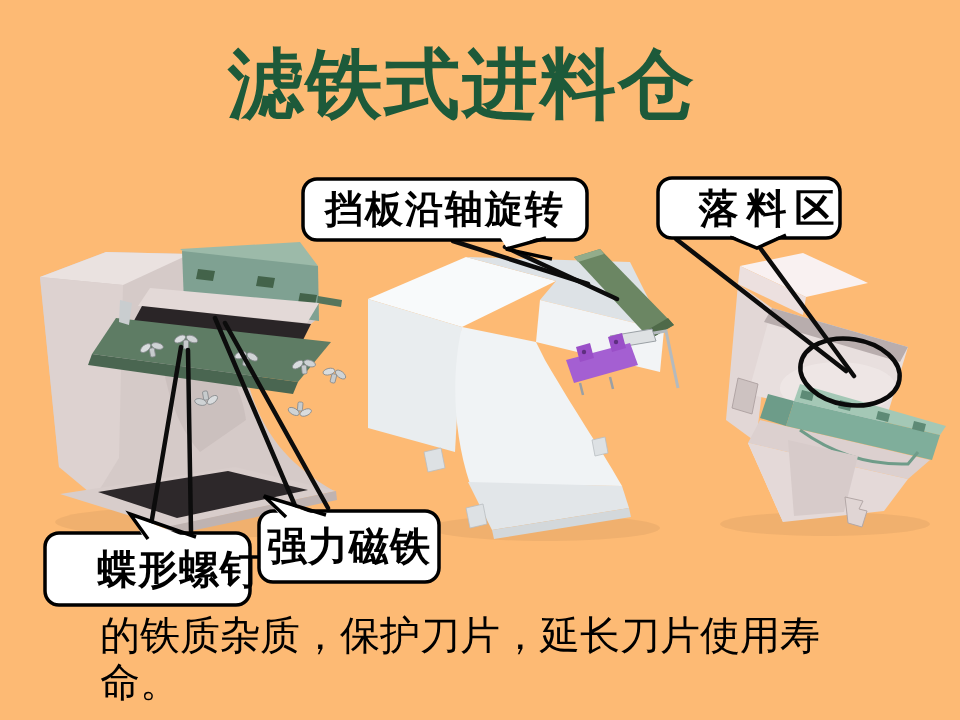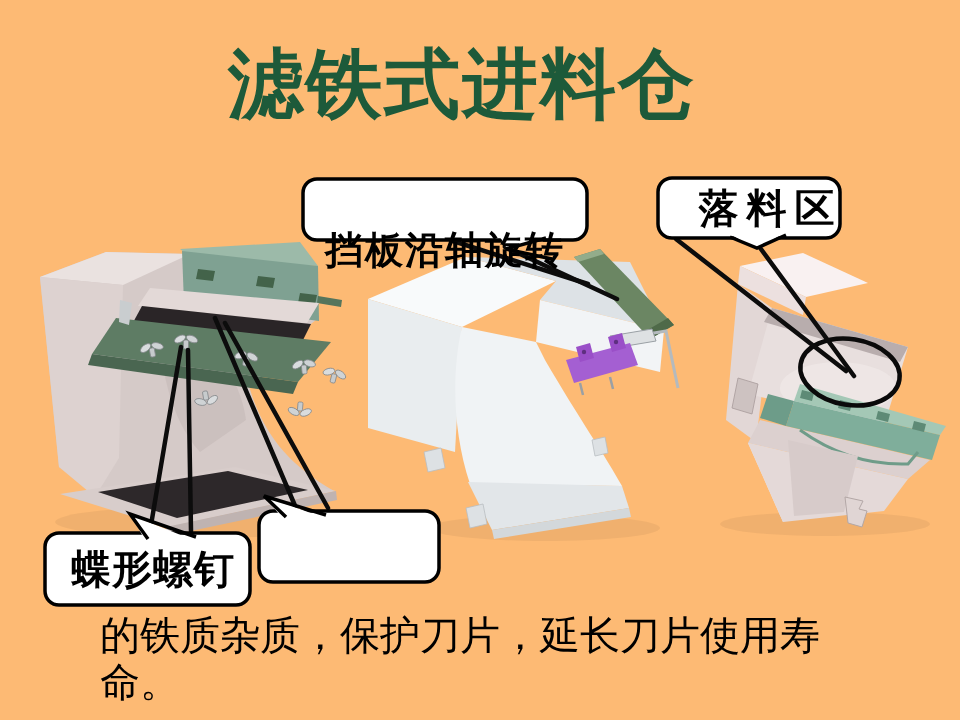--- a/index.html
+++ b/index.html
@@ -3,23 +3,23 @@
 <meta charset="utf-8">
 <style>
   html,body{margin:0;padding:0;background:#888;}
   .slide{position:relative;width:960px;height:720px;background:#fdba74;overflow:hidden;
          font-family:"Liberation Serif","DejaVu Serif",serif;margin:0 auto;}
   .slide-title{position:absolute;top:34px;left:0;width:100%;padding-right:36px;box-sizing:border-box;
          text-align:center;font-size:76px;font-weight:700;color:#1d5a3a;letter-spacing:2px;line-height:100px;}
   svg.art{position:absolute;left:0;top:0;width:960px;height:720px;}
   .callout-label{position:absolute;text-align:center;color:#000;font-weight:600;
          display:flex;align-items:center;justify-content:center;}
-  .c1{left:303px;top:179px;width:284px;height:61px;font-size:38px;letter-spacing:2px;margin-top:41px;}
+  .c1{left:303px;top:179px;width:284px;height:61px;font-size:38px;letter-spacing:2px;}
   .c2{left:658px;top:178px;width:216px;height:60px;font-size:40px;letter-spacing:8px;padding-left:9px;box-sizing:border-box;}
-  .c3{left:33px;top:533px;width:240px;height:72px;font-size:40px;letter-spacing:1px;}
+  .c3{left:59px;top:533px;width:240px;height:72px;font-size:40px;letter-spacing:1px;}
   .c4{left:259px;top:511px;width:180px;height:71px;font-size:40px;letter-spacing:1px;}
   .description{position:absolute;left:100px;top:612px;width:780px;font-size:40px;line-height:47px;color:#000;}
   .description .line1{text-indent:50px;}
 </style>
 </head>
 <body>
 
 <div class="slide">
 
   <svg class="art" viewBox="0 0 960 720">
@@ -140,17 +140,18 @@
       <polygon points="284,520 330,520 264,496" fill="#ffffff"></polygon>
       <path d="M286,517 L264,496 L326,515" fill="none" stroke="#000" stroke-width="3.5"></path>
     </g>
   </svg>
 
   <div class="slide-title">滤铁式进料仓</div>
 
   <div class="callout-label c1">挡板沿轴旋转</div>
   <div class="callout-label c2">落料区</div>
   <div class="callout-label c3">蝶形螺钉</div>
+  <div class="callout-label c4">强力磁铁</div>
 
   <div class="description">
     <div class="line2">的铁质杂质，保护刀片，延长刀片使用寿命。</div>
   </div>
 </div>
 
 </body></html>

